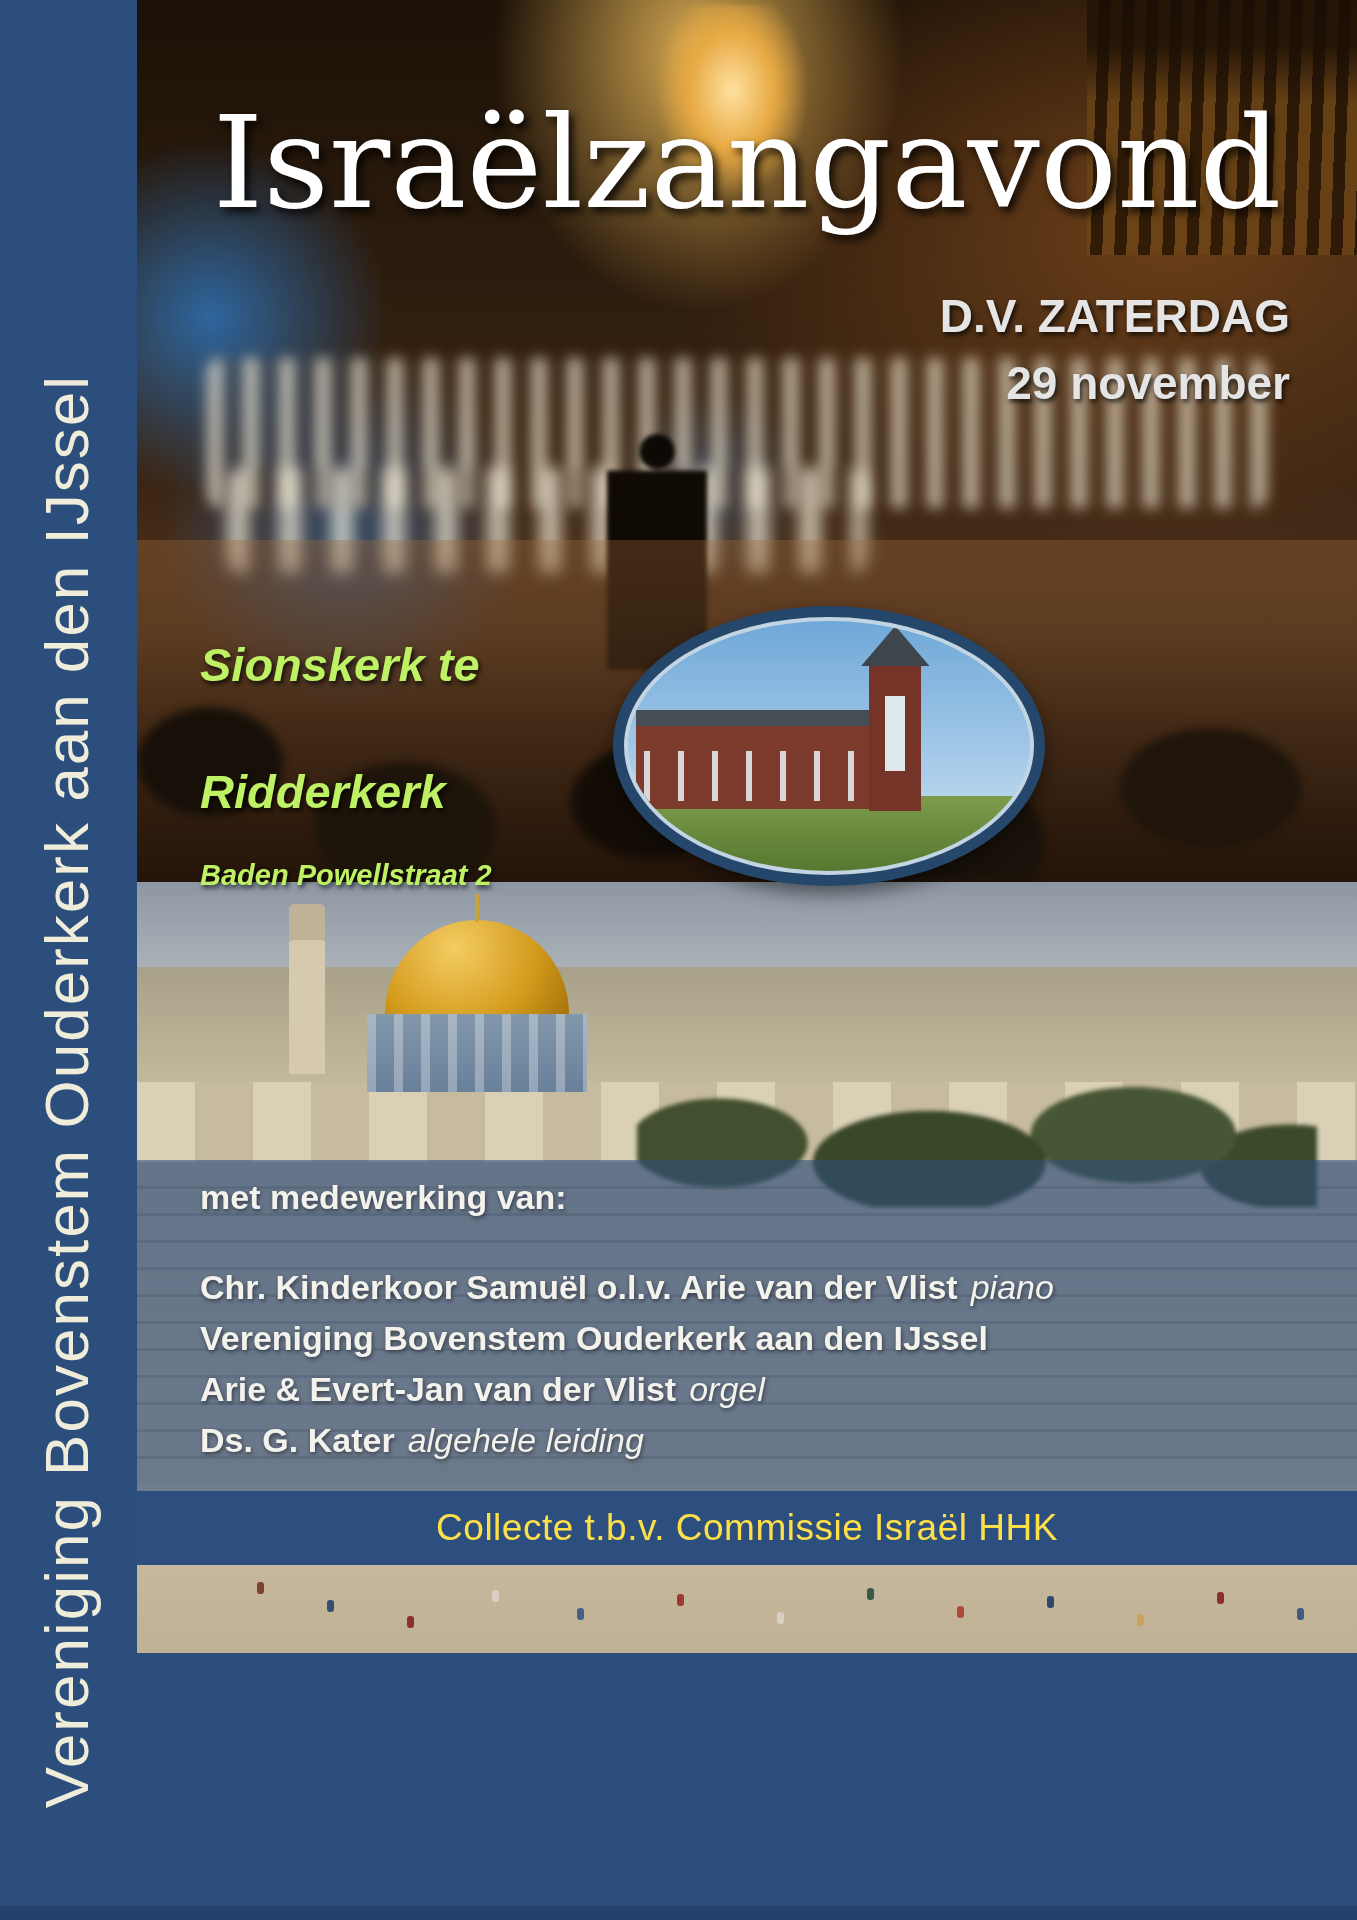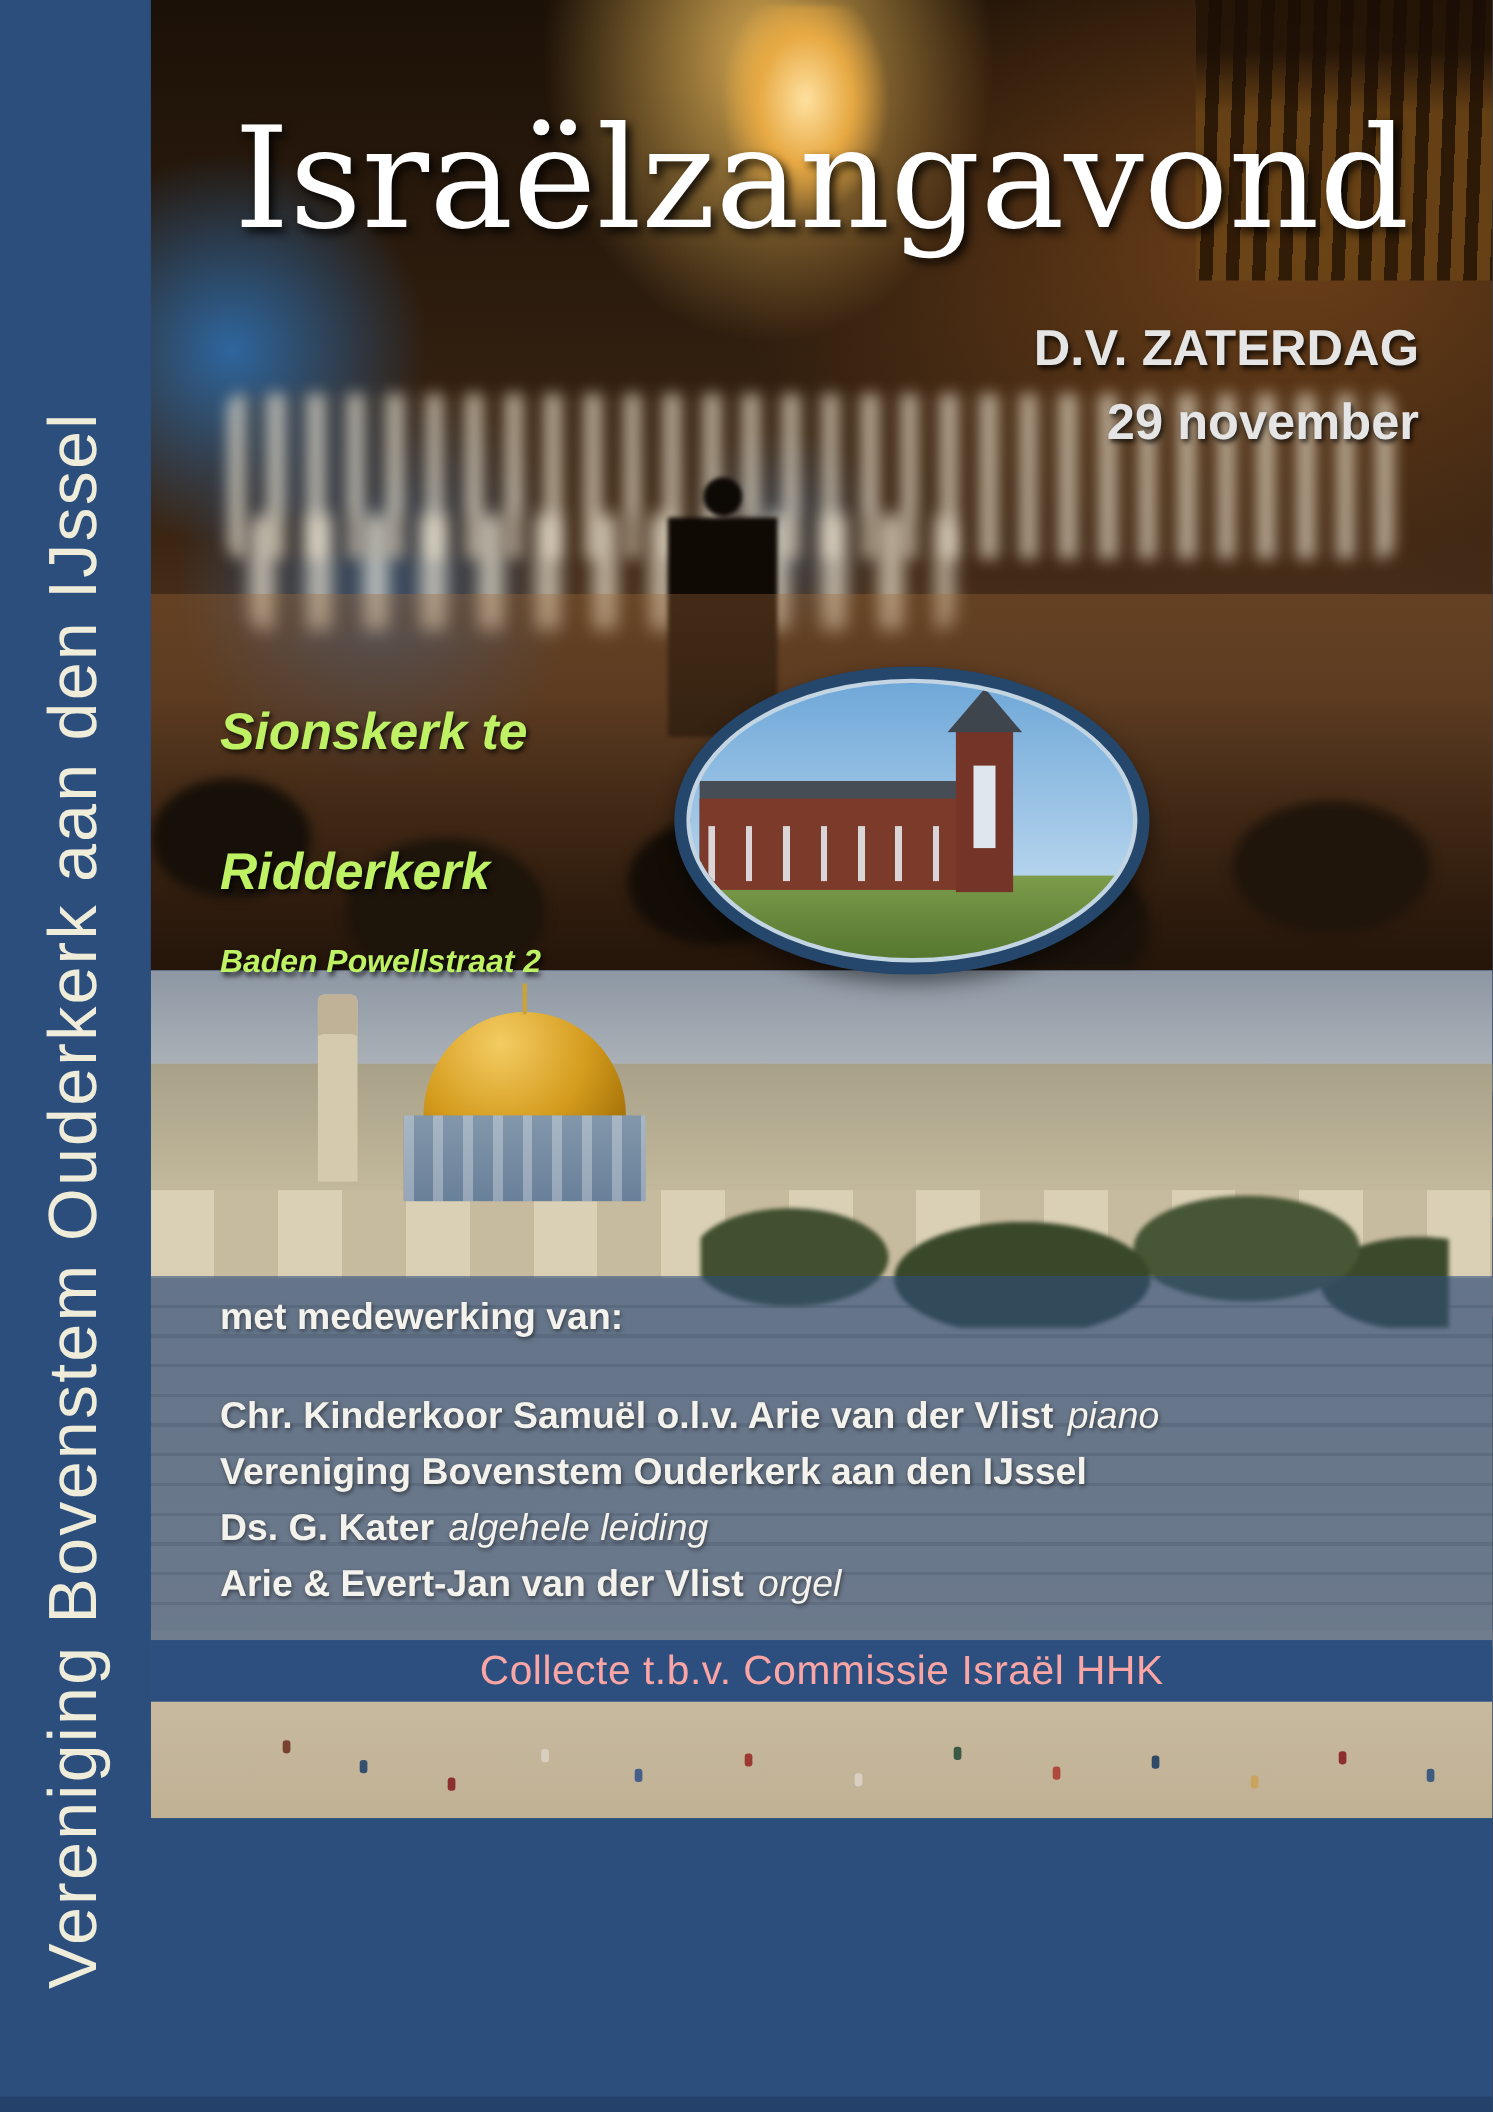--- a/index.html
+++ b/index.html
@@ -143,23 +143,23 @@
     position:absolute; left:200px; top:1178px; font-weight:bold; font-size:34px; color:#f4f2ec;
     text-shadow:1px 2px 4px rgba(0,0,0,.5);
   }
   .contrib-list {
     position:absolute; left:200px; top:1262px; font-weight:bold; font-size:34px; line-height:51px;
     color:#f4f2ec; text-shadow:1px 2px 4px rgba(0,0,0,.5); white-space:nowrap;
   }
   .contrib-list .role { font-weight:normal; font-style:italic; margin-left:13px; }
   
   .collecte {
-    position:absolute; left:137px; top:1491px; width:1220px; height:56px; background:#2c4f7f;
+    position:absolute; left:137px; top:1491px; width:1220px; height:74px; background:#2c4f7f;
     display:flex; align-items:center; justify-content:center;
-    font-size:37px; color:#fca5a5; letter-spacing:.5px;
+    font-size:37px; color:#fde047; letter-spacing:.5px;
   }
   
   .footer { position:absolute; left:137px; top:1653px; width:1220px; height:253px; background:#2e5283; text-align:center; }
   .footer-info { position:absolute; left:0; top:22px; width:100%; font-size:35px; color:#f0dede; }
   .footer-url  { position:absolute; left:0; top:80px; width:100%; font-size:46px; font-weight:bold; letter-spacing:2px; color:#f3e1e1; }
   .footer-links{ position:absolute; left:0; top:152px; width:100%; font-size:27px; color:#eedcdc; }
   .bottom-strip { position:absolute; left:0; top:1906px; width:1357px; height:14px; background:#24416b; }
 </style>
 </head>
 <body>
@@ -222,24 +222,24 @@
 
   <div class="contrib-heading">met medewerking van:</div>
   <div class="contrib-list">
     <div>
       <span>Chr. Kinderkoor Samuël o.l.v. Arie van der Vlist</span><span class="role">piano</span>
     </div>
     <div>
       <span>Vereniging Bovenstem Ouderkerk aan den IJssel</span><span class="role"></span>
     </div>
     <div>
+      <span>Arie &amp; Evert-Jan van der Vlist</span><span class="role">orgel</span>
+    </div>
+    <div>
       <span>Ds. G. Kater</span><span class="role">algehele leiding</span>
-    </div>
-    <div>
-      <span>Arie &amp; Evert-Jan van der Vlist</span><span class="role">orgel</span>
     </div>
   </div>
 
   <div class="collecte">
     <span>Collecte t.b.v. Commissie Israël HHK</span>
   </div>
 
 
   <div class="bottom-strip"></div>
 

